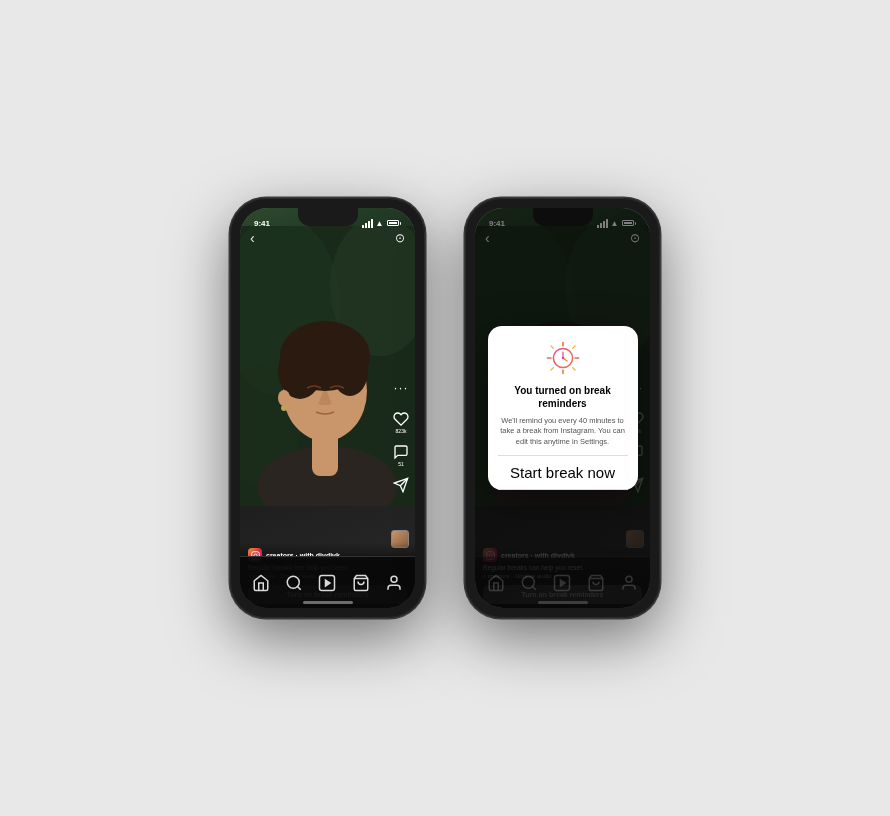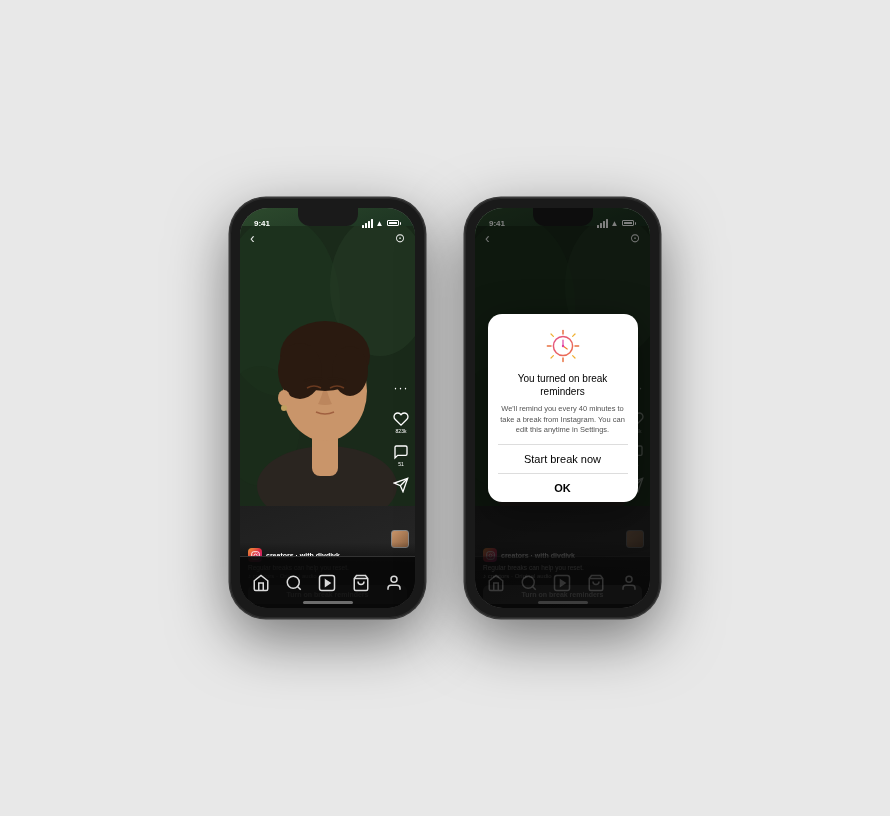--- a/index.html
+++ b/index.html
@@ -282,21 +282,21 @@
     }
 
     .modal-clock-icon {
       width: 36px;
       height: 36px;
       margin: 0 auto 8px;
     }
 
     .modal-title {
       font-size: 10px;
-      font-weight: 400;
+      font-weight: 700;
       color: #000;
       line-height: 1.3;
       margin-bottom: 6px;
     }
 
     .modal-desc {
       font-size: 7.5px;
       color: #555;
       line-height: 1.4;
       margin-bottom: 8px;
@@ -306,21 +306,21 @@
       border: none;
       border-top: 0.5px solid #ddd;
     }
 
     .modal-btn {
       display: block;
       width: 100%;
       background: none;
       border: none;
       padding: 8px 0;
-      font-size: 11px;
+      font-size: 15px;
       color: #000;
       cursor: pointer;
       font-weight: 400;
     }
 
     .modal-btn-ok {
       font-weight: 600;
     }
 
     
@@ -698,21 +698,20 @@
               <circle cx="30" cy="30" r="2" fill="#e040a0"></circle>
             </svg>
           </div>
 
           <div class="modal-title">You turned on break reminders</div>
           <div class="modal-desc">We'll remind you every 40 minutes to take a break from Instagram. You can edit this anytime in Settings.</div>
 
           <hr class="modal-divider">
           <button class="modal-btn">Start break now</button>
           <hr class="modal-divider">
-          <button class="modal-btn modal-btn-ok">OK</button>
         </div>
       </div>
 
       <div class="home-indicator"></div>
     </div>
   </div>
 
 </div>
 
 </body></html>

